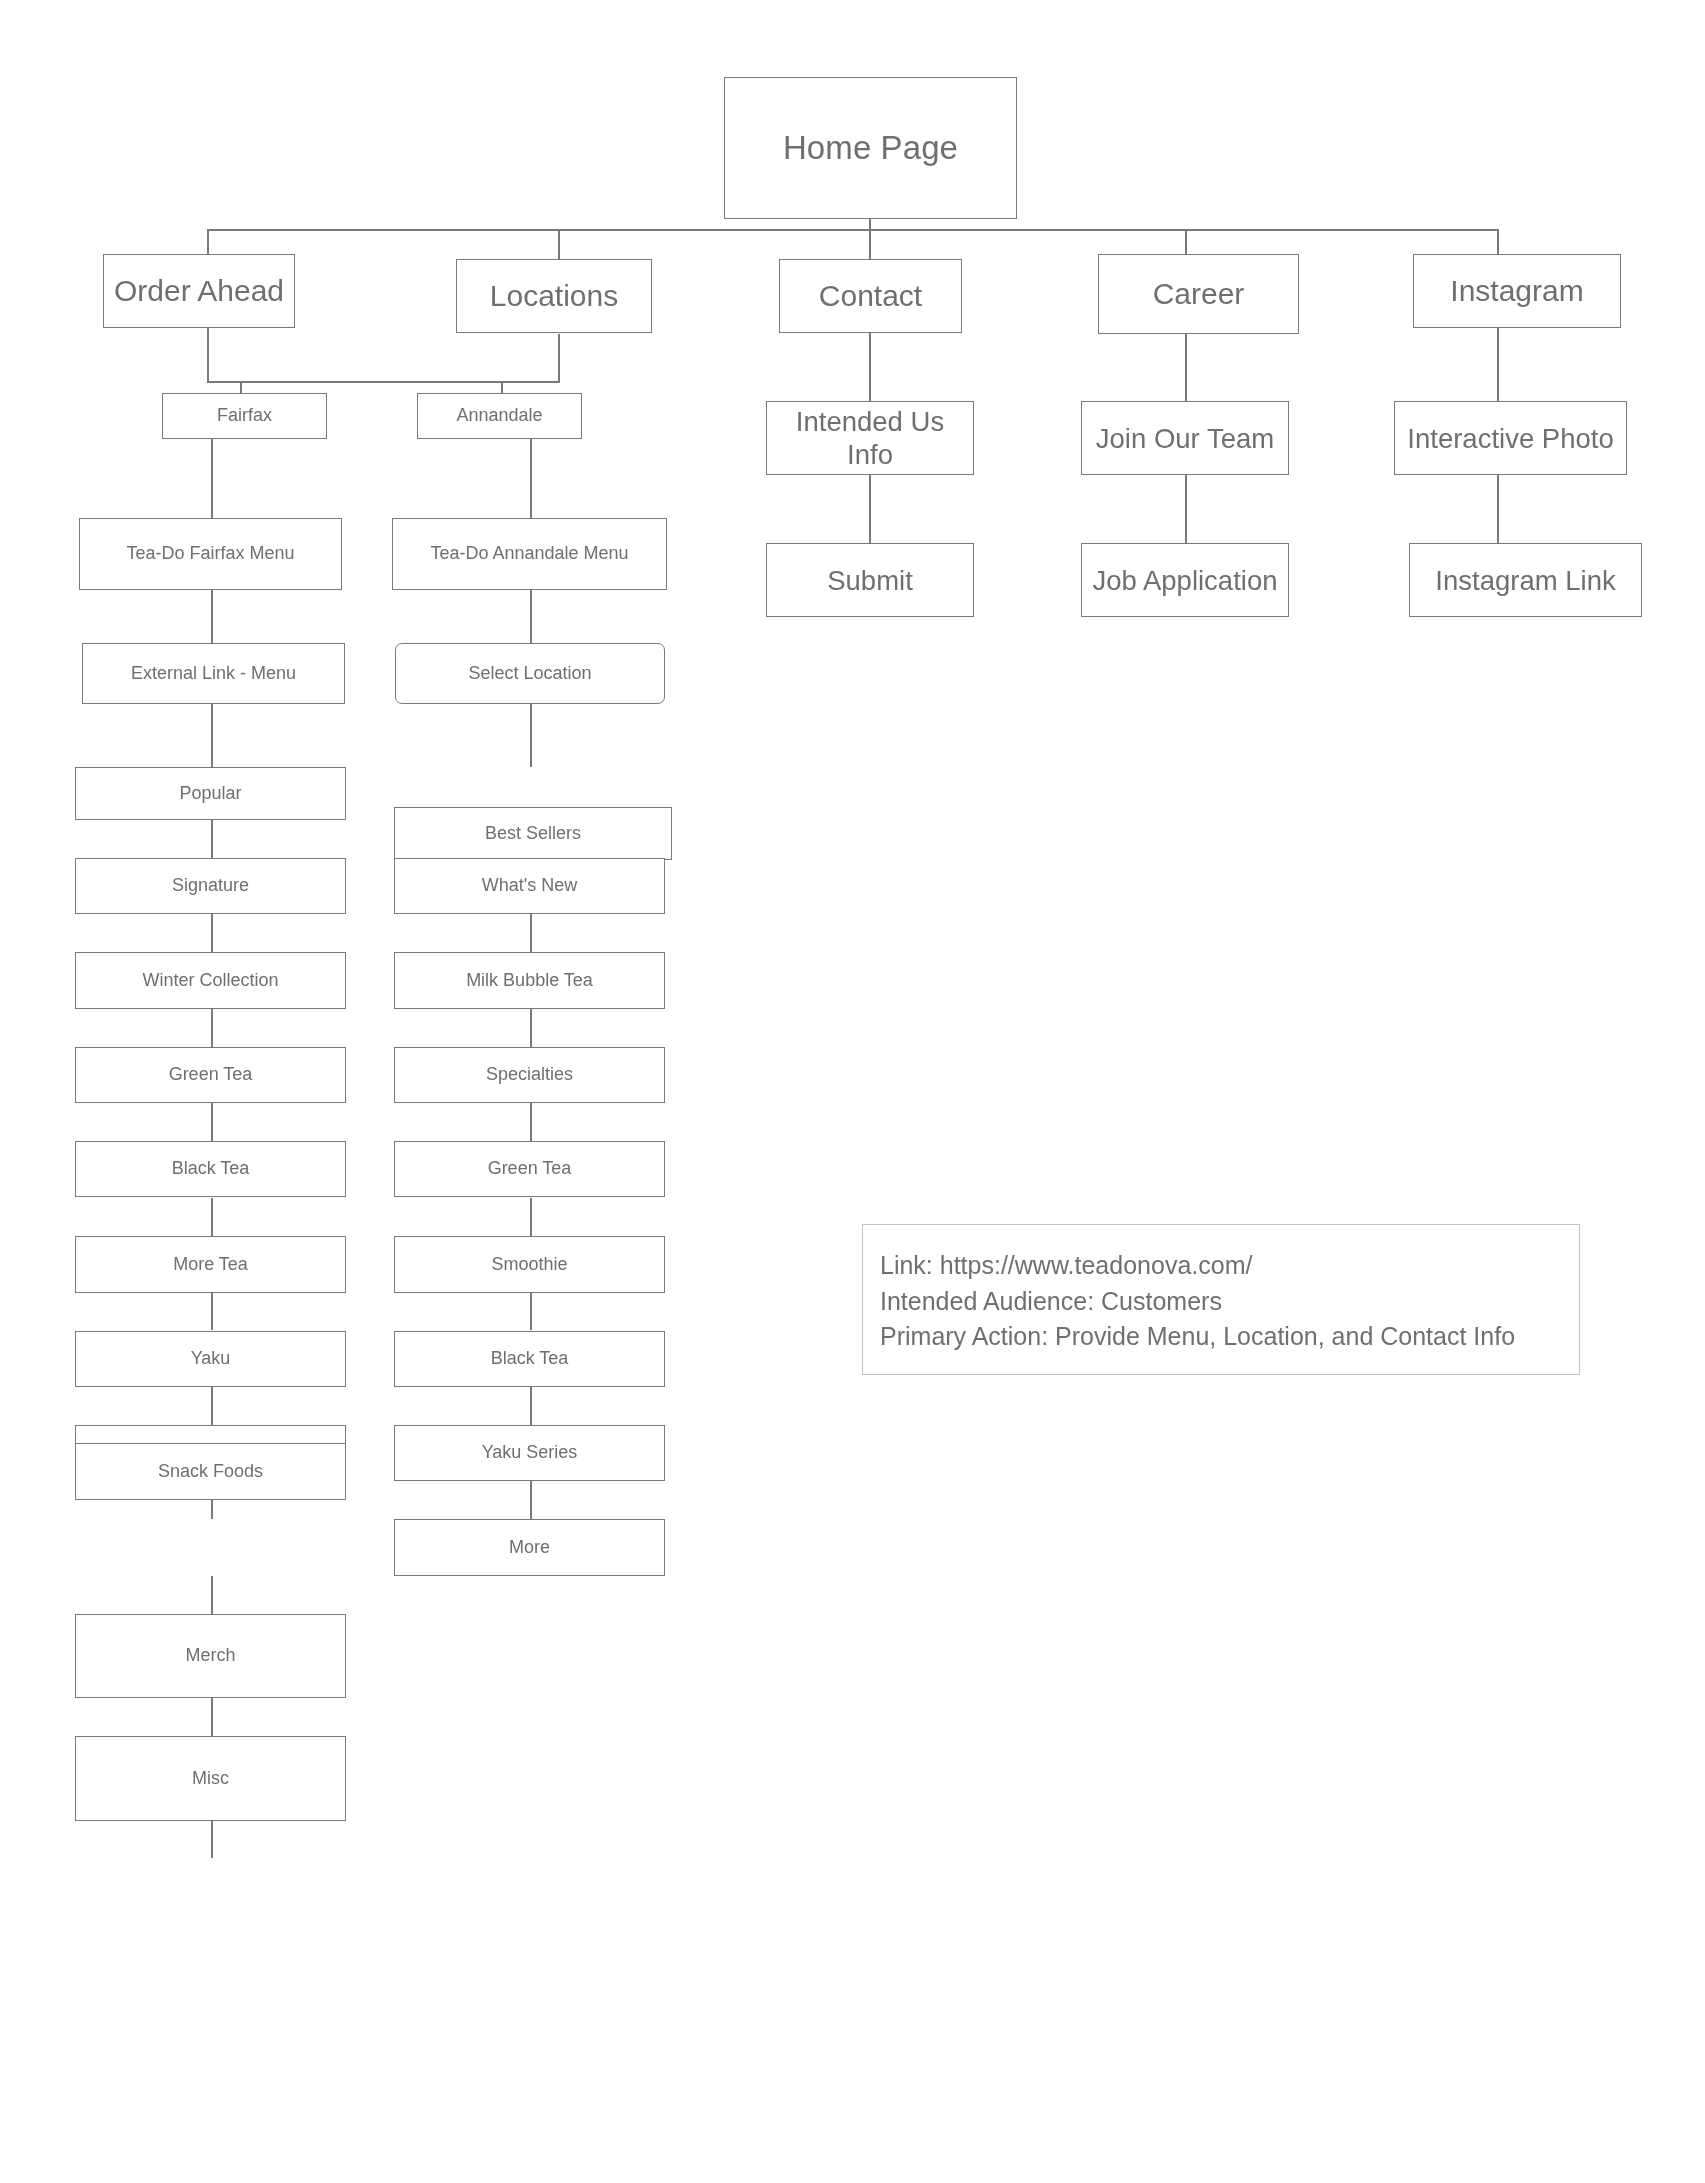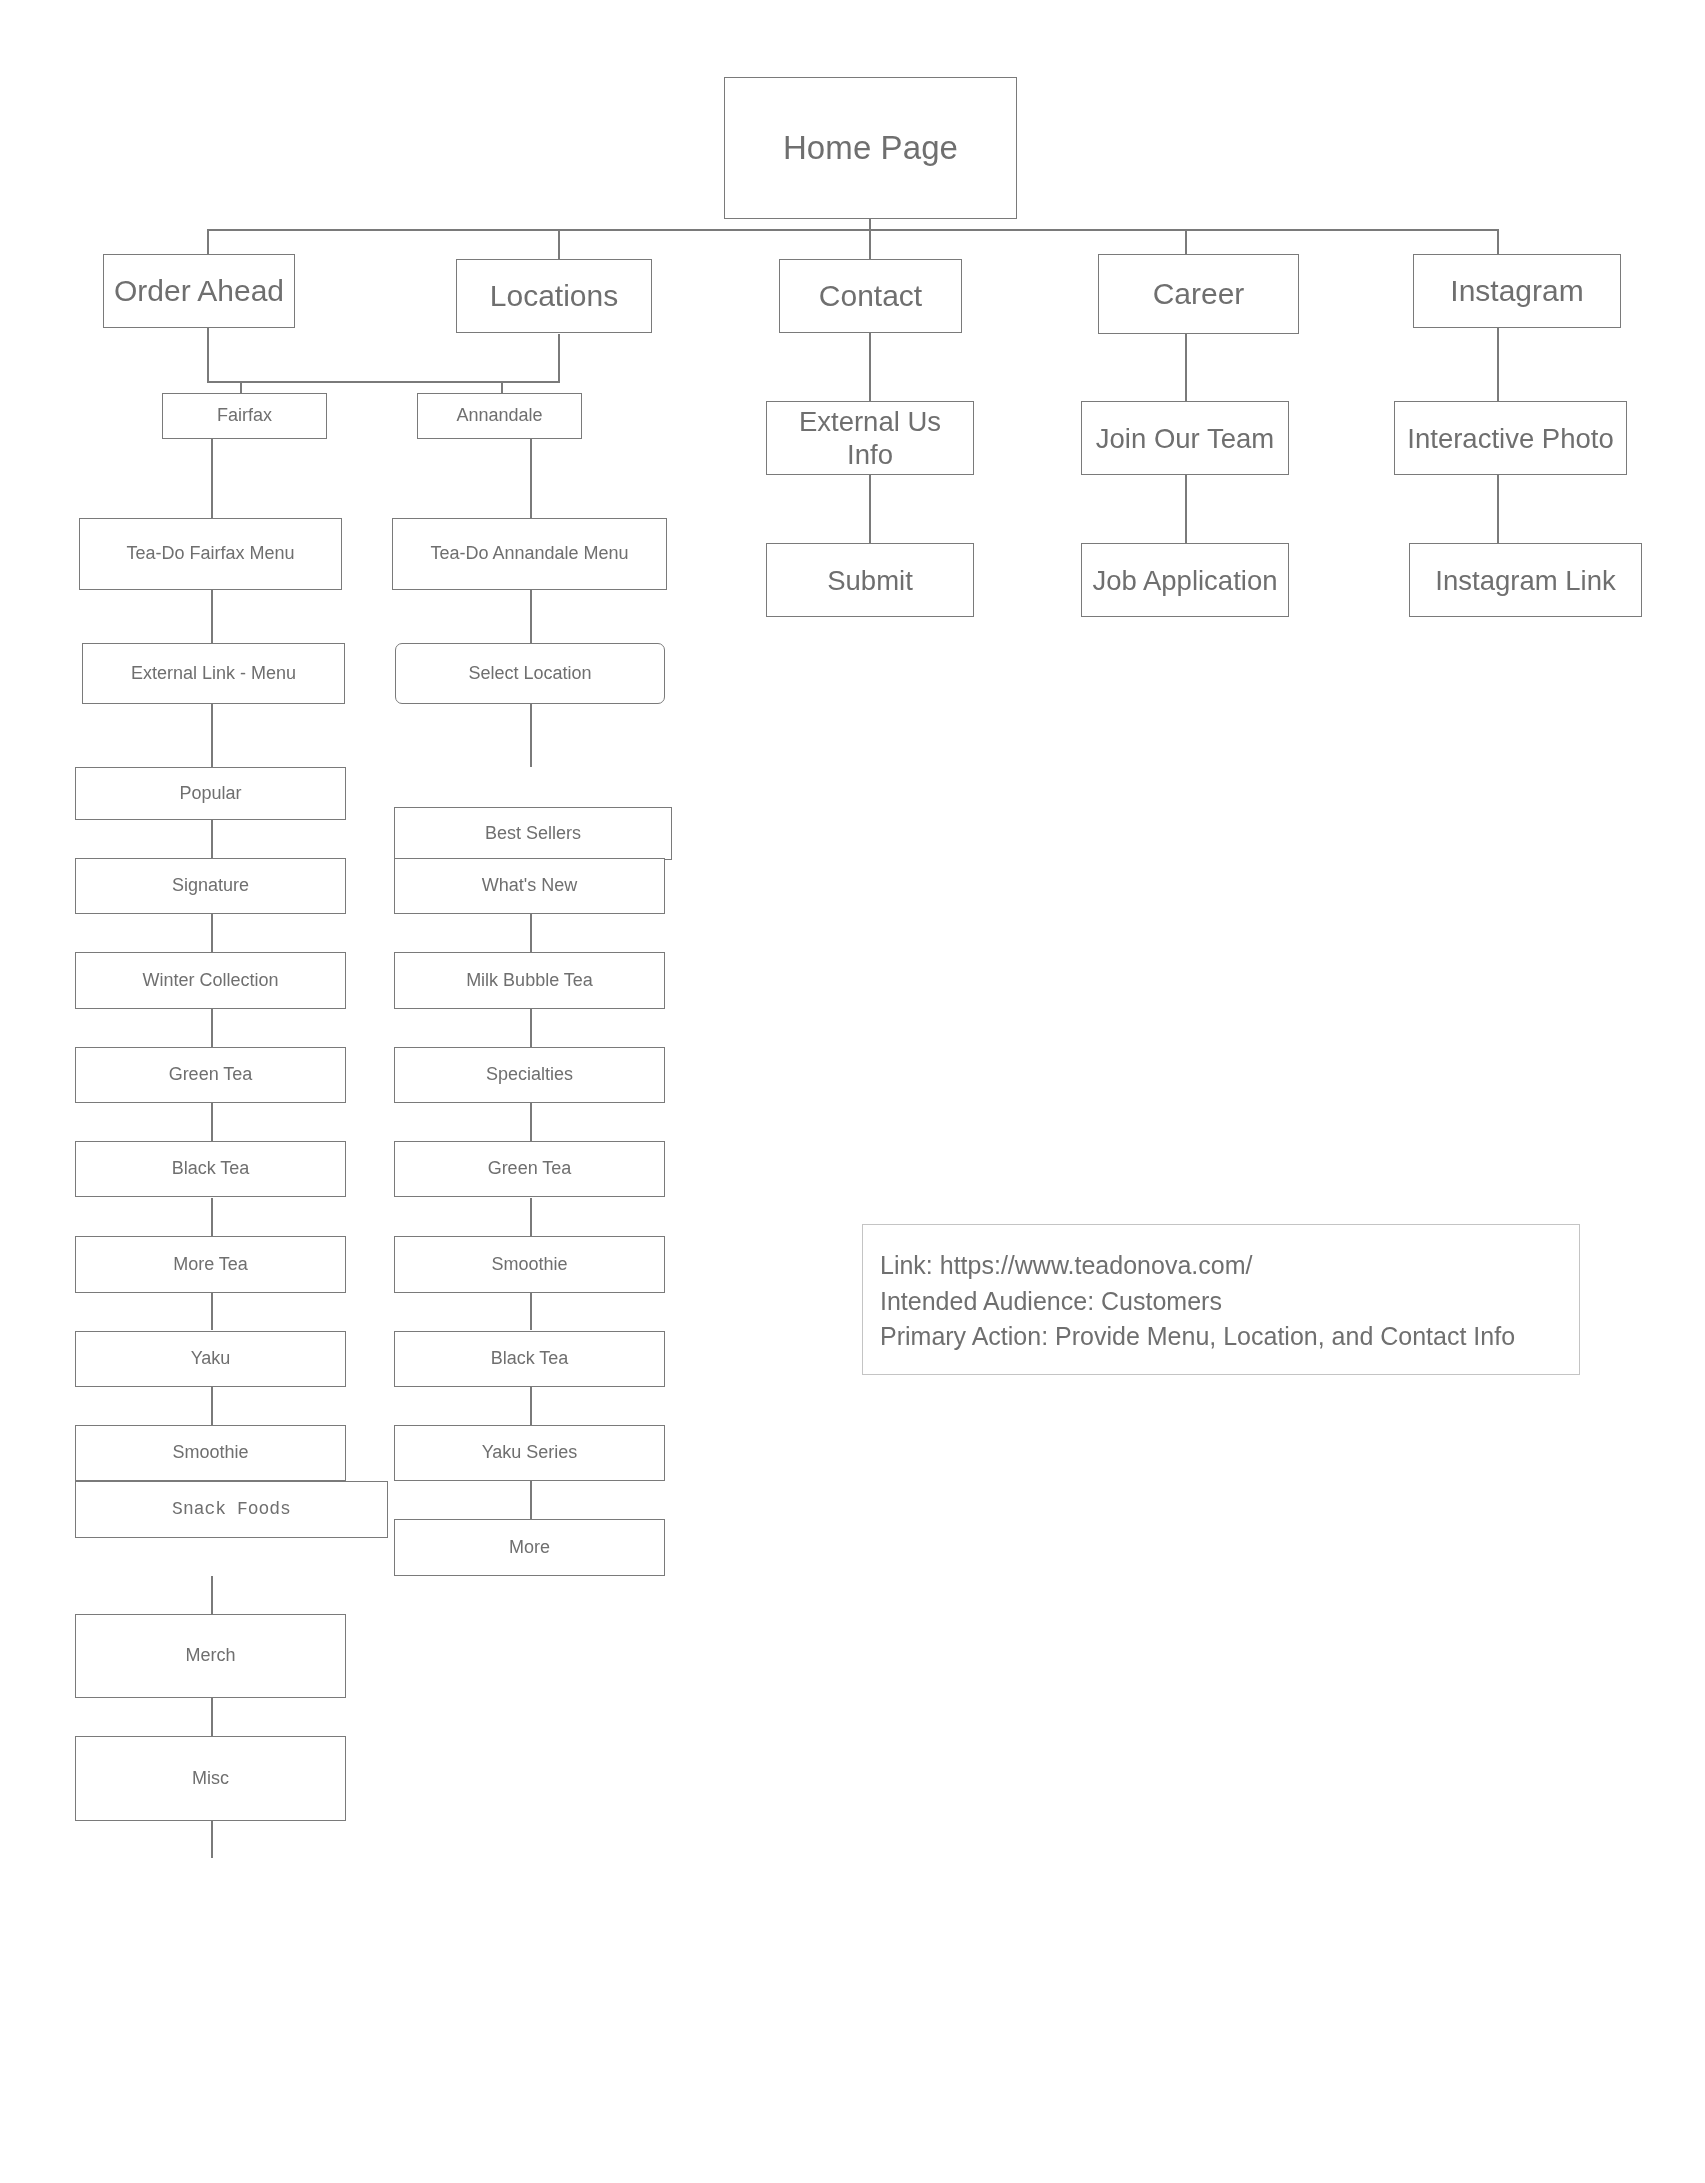--- a/index.html
+++ b/index.html
@@ -139,37 +139,37 @@
   <div class="node small" style="left:79px; top:518px; width:263px; height:72px;">Tea-Do Fairfax Menu</div>
   <div class="node small" style="left:82px; top:643px; width:263px; height:61px;">External Link - Menu</div>
   <div class="node small" style="left:75px; top:767px; width:271px; height:53px;">Popular</div>
   <div class="node small" style="left:75px; top:858px; width:271px; height:56px;">Signature</div>
   <div class="node small" style="left:75px; top:952px; width:271px; height:57px;">Winter Collection</div>
   <div class="node small" style="left:75px; top:1047px; width:271px; height:56px;">Green Tea</div>
   <div class="node small" style="left:75px; top:1141px; width:271px; height:56px;">Black Tea</div>
   <div class="node small" style="left:75px; top:1236px; width:271px; height:57px;">More Tea</div>
   <div class="node small" style="left:75px; top:1331px; width:271px; height:56px;">Yaku</div>
   <div class="node small" style="left:75px; top:1425px; width:271px; height:56px;">Smoothie</div>
-  <div class="node small" style="left:75px; top:1481px; width:313px; height:57px;font-family:Liberation Mono, monospace;">Snack Foods</div>
+  <div class="node small" style="left:75px; top:1443px; width:271px; height:57px;">Snack Foods</div>
   <div class="node small" style="left:75px; top:1614px; width:271px; height:84px;">Merch</div>
   <div class="node small" style="left:75px; top:1736px; width:271px; height:85px;">Misc</div>
 
   <div class="node small" style="left:392px; top:518px; width:275px; height:72px;">Tea-Do Annandale Menu</div>
   <div class="node small" style="left:395px; top:643px; width:270px; height:61px;border-radius:7px;">Select Location</div>
   <div class="node small" style="left:394px; top:767px; width:278px; height:53px;margin-top:40px;">Best Sellers</div>
   <div class="node small" style="left:394px; top:858px; width:271px; height:56px;">What's New</div>
   <div class="node small" style="left:394px; top:952px; width:271px; height:57px;">Milk Bubble Tea</div>
   <div class="node small" style="left:394px; top:1047px; width:271px; height:56px;">Specialties</div>
   <div class="node small" style="left:394px; top:1141px; width:271px; height:56px;">Green Tea</div>
   <div class="node small" style="left:394px; top:1236px; width:271px; height:57px;">Smoothie</div>
   <div class="node small" style="left:394px; top:1331px; width:271px; height:56px;">Black Tea</div>
   <div class="node small" style="left:394px; top:1425px; width:271px; height:56px;">Yaku Series</div>
   <div class="node small" style="left:394px; top:1519px; width:271px; height:57px;">More</div>
 
-  <div class="node lvl4" style="left:766px; top:401px; width:208px; height:74px;">External Us Info</div>
+  <div class="node lvl4" style="left:766px; top:401px; width:208px; height:74px;">Intended Us Info</div>
   <div class="node lvl4" style="left:766px; top:543px; width:208px; height:74px;">Submit</div>
 
   <div class="node lvl4" style="left:1081px; top:401px; width:208px; height:74px;">Join Our Team</div>
   <div class="node lvl4" style="left:1081px; top:543px; width:208px; height:74px;">Job Application</div>
 
   <div class="node lvl4" style="left:1394px; top:401px; width:233px; height:74px;">Interactive Photo</div>
   <div class="node lvl4" style="left:1409px; top:543px; width:233px; height:74px;">Instagram Link</div>
 
   <div id="info-panel" style="left:862px; top:1224px; width:718px; height:151px;">
     <div>Link: https://www.teadonova.com/</div>

